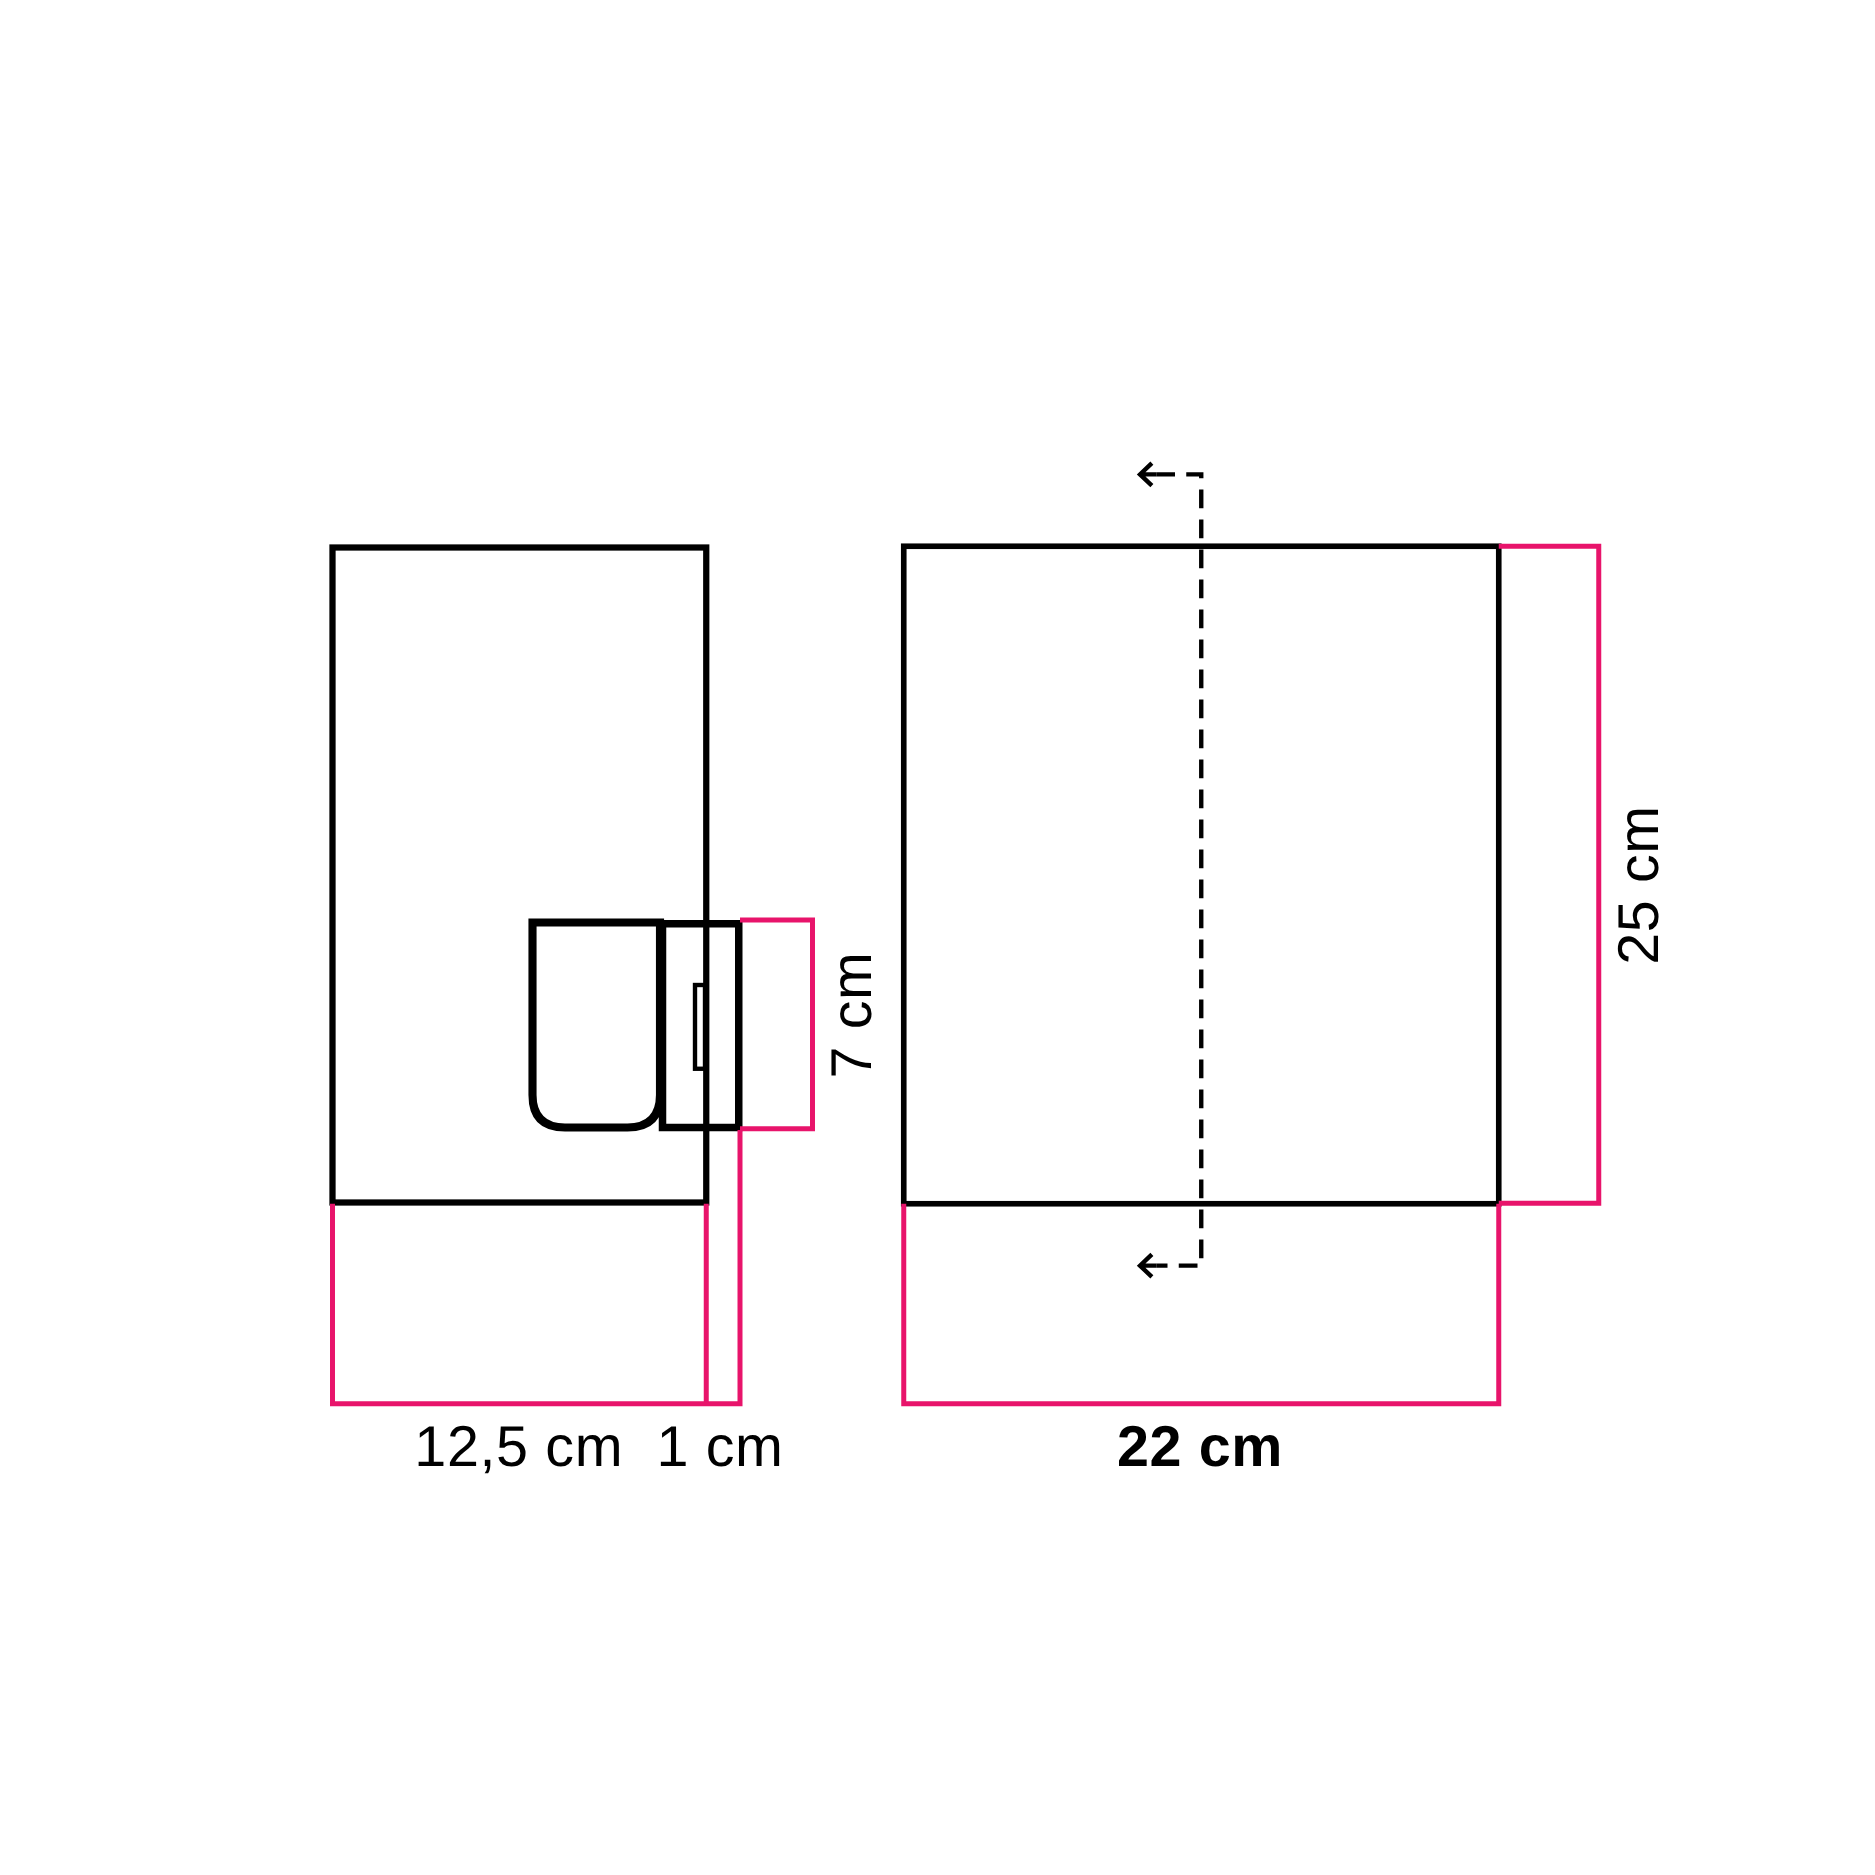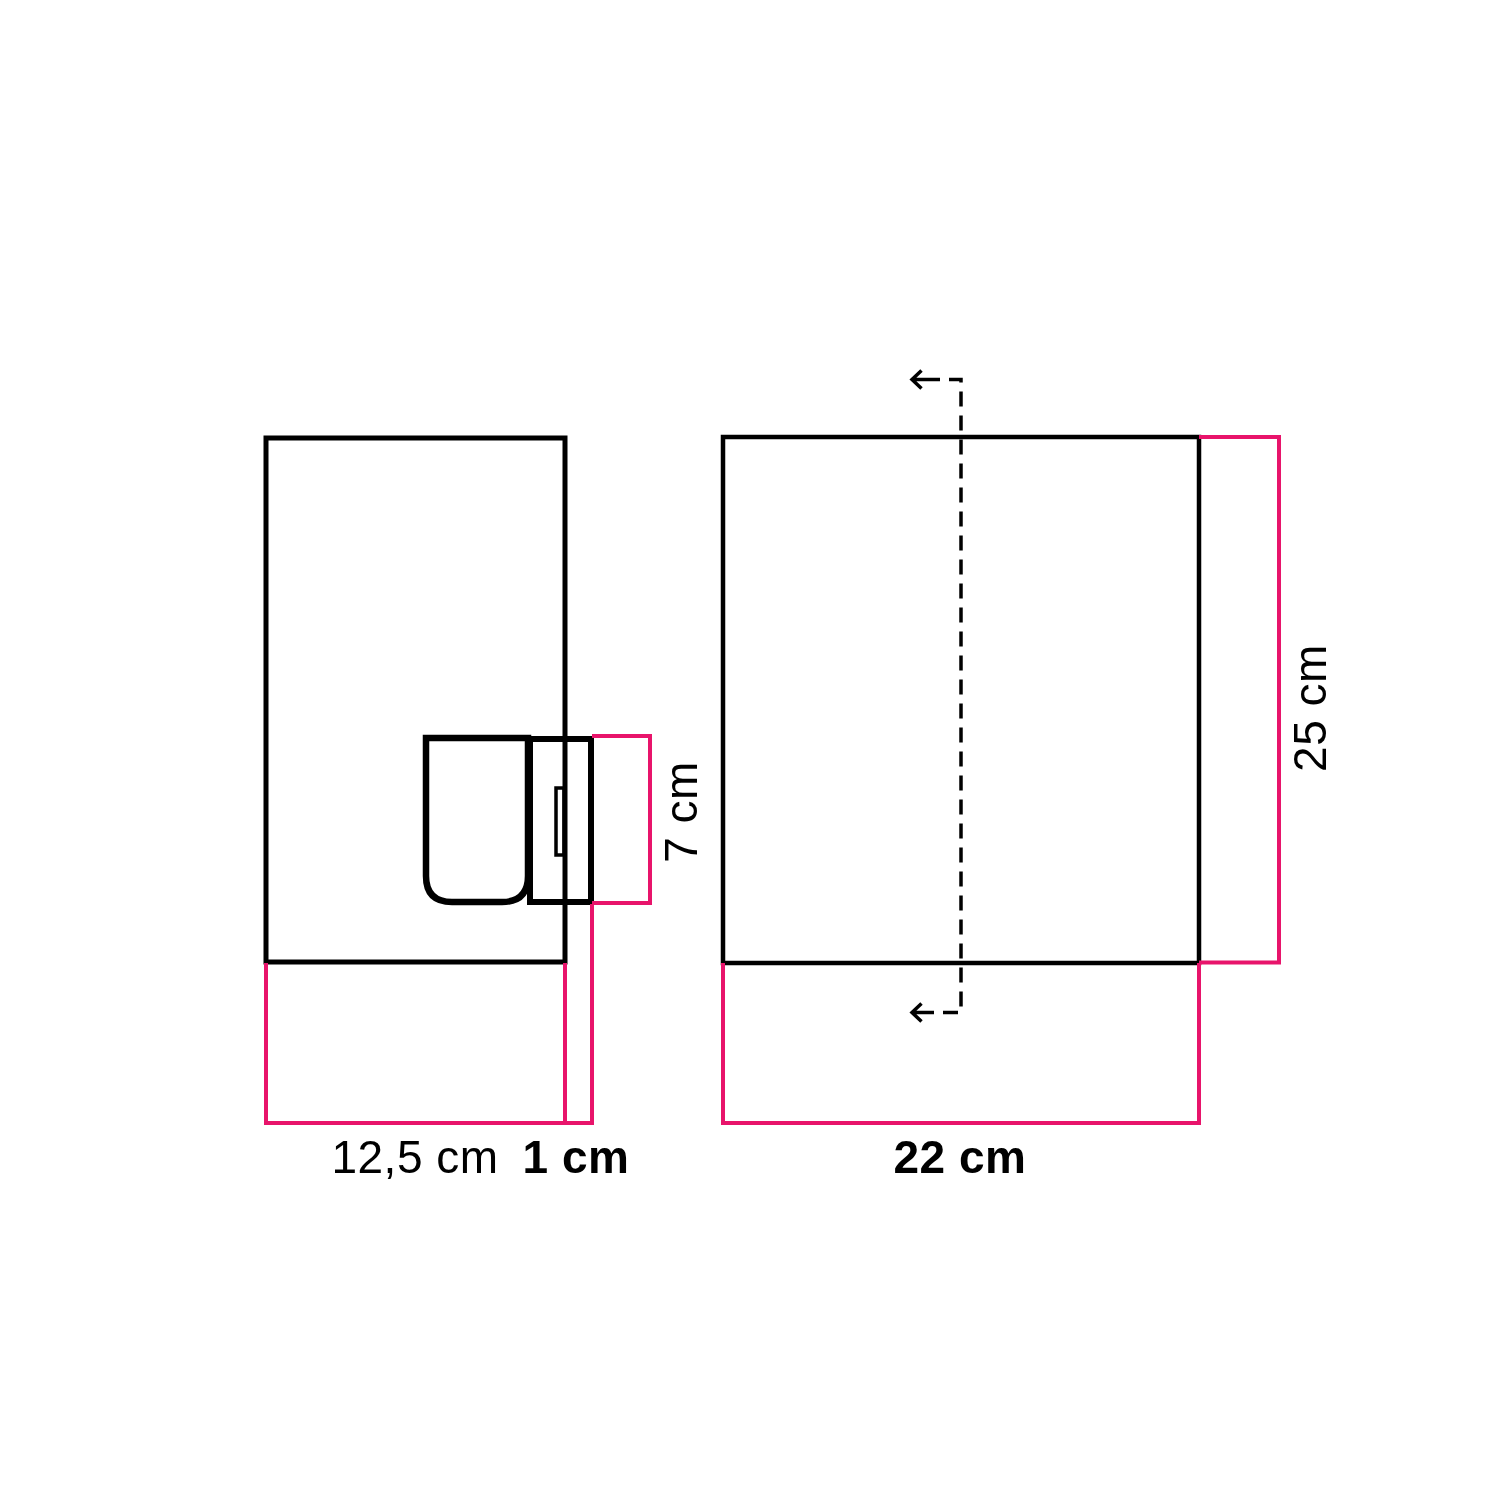--- a/index.html
+++ b/index.html
@@ -74,21 +74,21 @@
 
     <g>
       <path d="M1199,437 L1279,437 L1279,962.5 L1199,962.5" fill="none" stroke="#e8146b" stroke-width="4"></path>
 
       <path d="M723,963 L723,1123 M1199,963 L1199,1123 M721,1123 L1201,1123" fill="none" stroke="#e8146b" stroke-width="4"></path>
     </g>
   </svg>
 
   <div class="dim-label" style="left:415px; top:1157px;">12,5 cm</div>
 
-  <div class="dim-label" style="left:576px; top:1157px;font-weight:bold;">1 cm</div>
+  <div class="dim-label" style="left:576px; top:1157px;">1 cm</div>
 
   <div class="dim-label rot" style="left:681px; top:812px;">7 cm</div>
 
   <div class="dim-label" style="left:960px; top:1157px;font-weight:bold;">22 cm</div>
 
   <div class="dim-label rot" style="left:1310px; top:708px;">25 cm</div>
 
 </div>
 
 </body></html>

